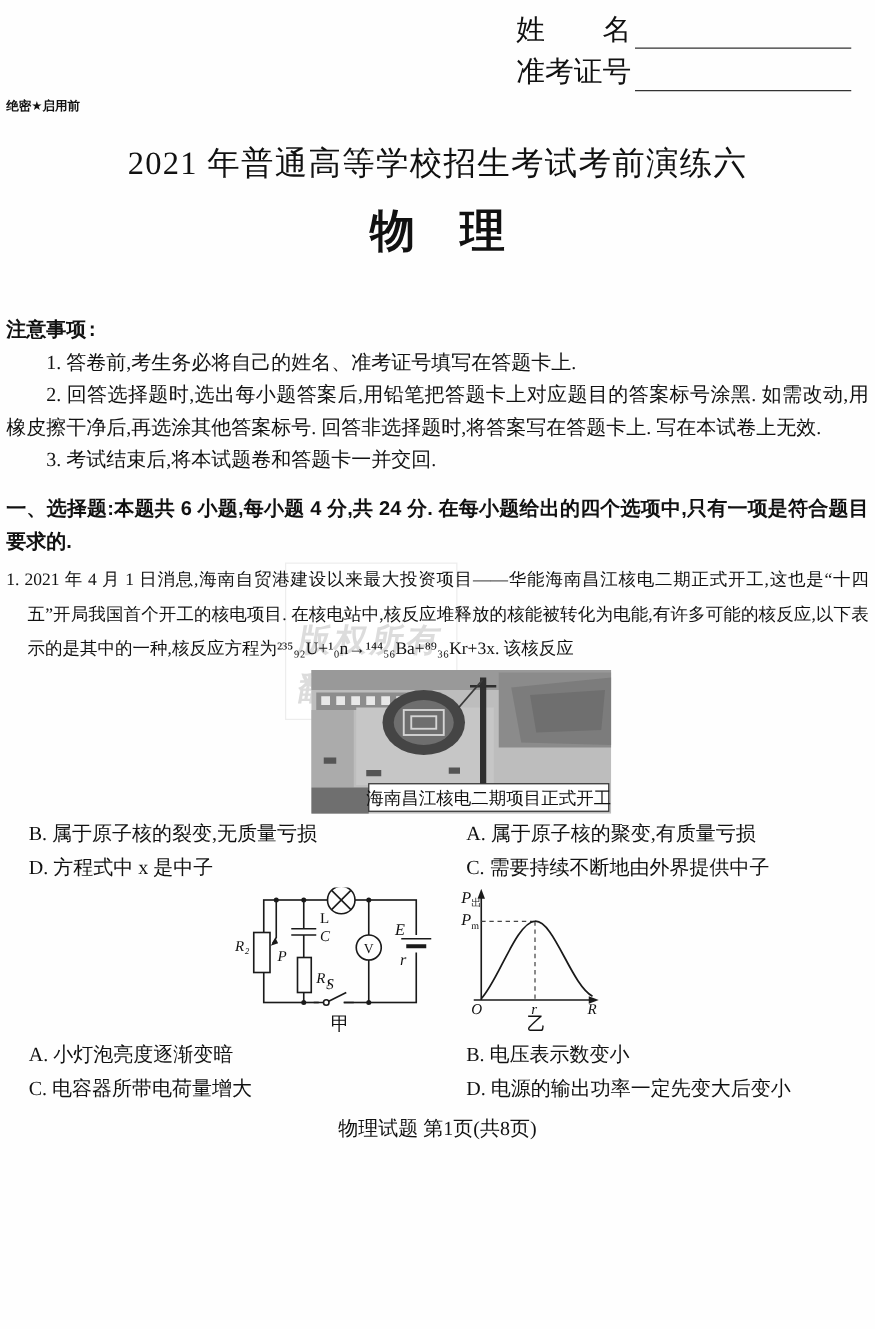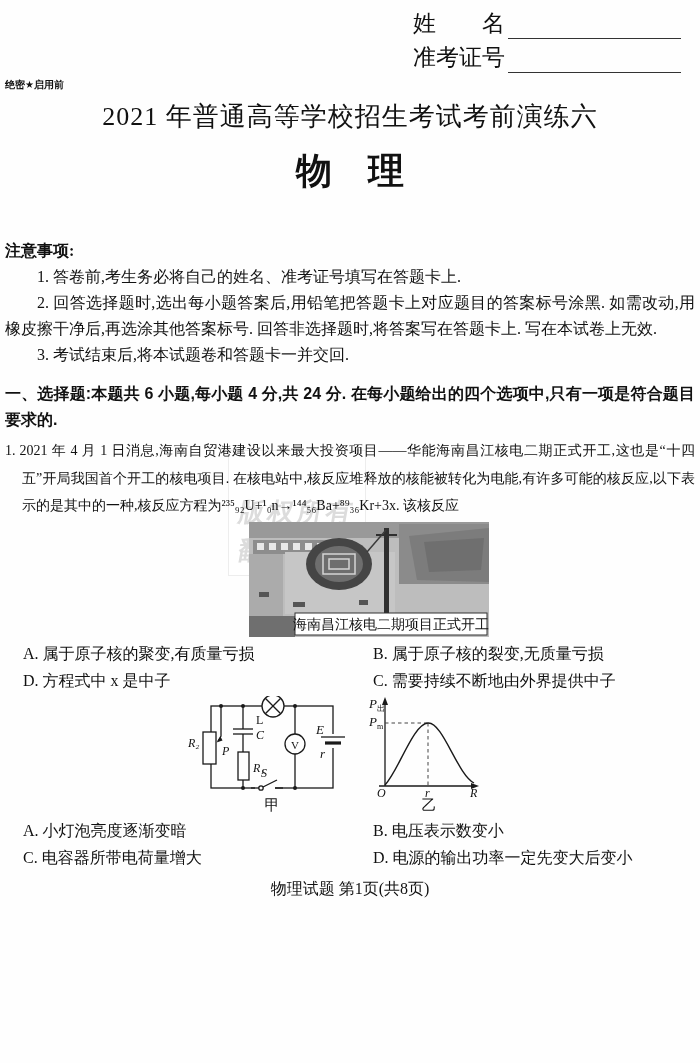--- a/index.html
+++ b/index.html
@@ -29,26 +29,26 @@
 
   .header-fields{width:268px;margin:5px 14px 0 auto;}
   .field-row{display:flex;align-items:flex-end;height:34px;font-size:23px;text-align:center;}
   .field-label{white-space:pre;}
   .field-line{flex:1;height:30px;border-bottom:1.4px solid #333;margin-left:3px;}
 
   .secrecy{
     font-family:"Liberation Sans","DejaVu Sans",sans-serif;
     font-weight:bold;font-size:10px;margin-top:5px;
   }
-  .title{font-size:26px;font-weight:normal;text-align:center;margin:7px 0 0;letter-spacing:1px;}
+  .title{font-size:26px;font-weight:normal;text-align:center;margin:21px 0 0;letter-spacing:1px;}
   .subject{font-size:36px;font-weight:bold;text-align:center;margin:13px 0 0;}
 
   .notices{margin-top:42px;font-size:16px;line-height:26px;}
   .notices-heading{
-    font-family:Liberation Serif, serif;
+    font-family:Liberation Mono, monospace;
     font-weight:bold;font-size:16px;
   }
   .notice{margin:0;text-indent:2em;text-align:justify;}
 
   .section-heading{
     font-family:"Liberation Sans","DejaVu Sans",sans-serif;
     font-weight:bold;font-size:16px;line-height:26px;margin:13px 0 0;text-align:justify;
   }
   .question{font-size:14px;line-height:27.5px;margin:4px 0 0;padding-left:17px;text-indent:-17px;text-align:justify;}
 
@@ -130,22 +130,22 @@
         <rect x="10" y="70" width="10" height="5" fill="#555"></rect>
         <rect x="44" y="80" width="12" height="5" fill="#555"></rect>
         <rect x="110" y="78" width="9" height="5" fill="#555"></rect>
         <rect x="0" y="94" width="46" height="21" fill="#6f6f6f"></rect>
         <rect x="46" y="91" width="192" height="22" fill="#ffffff" stroke="#333" stroke-width="1"></rect>
         <text x="142" y="107" text-anchor="middle" font-size="14" fill="#111">海南昌江核电二期项目正式开工</text>
       </svg>
     </div>
 
     <div class="options">
+      <div>B. 属于原子核的裂变,无质量亏损</div>
       <div>A. 属于原子核的聚变,有质量亏损</div>
-      <div>B. 属于原子核的裂变,无质量亏损</div>
       <div>D. 方程式中 x 是中子</div>
       <div>C. 需要持续不断地由外界提供中子</div>
     </div>
 
 
     <div class="figure-row">
 
       <svg width="164" height="118" viewBox="0 0 164 118">
         <g stroke="#1a1a1a" stroke-width="1.3" fill="none">
           <rect x="24" y="10" width="122" height="82"></rect>

